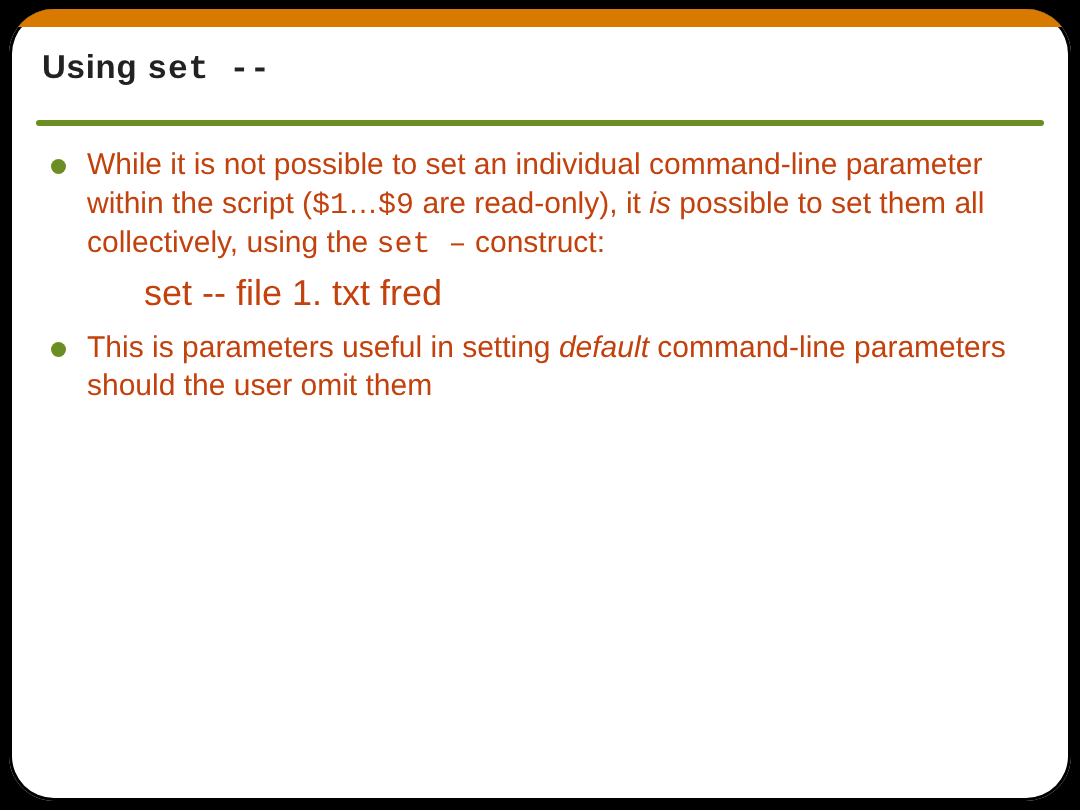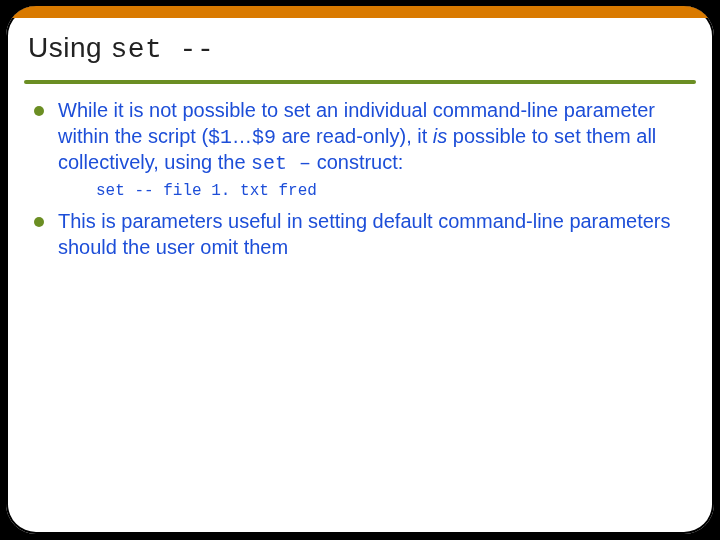--- a/index.html
+++ b/index.html
@@ -34,43 +34,44 @@
     border-top-right-radius: 30px;
   }
   .title-area {
     position: absolute;
     top: 12px;
     left: 0;
     right: 0;
     padding: 14px 22px 8px 22px;
   }
   .title-area .title {
-    font-size: 28px;
+    font-size: 22px;
     color: #222;
     letter-spacing: 0.5px;
+    font-weight: bold;
   }
   .title-area .title .mono {
     font-family: "Courier New", Courier, monospace;
   }
   .hr {
     position: absolute;
     top: 74px;
     left: 18px;
     right: 18px;
     height: 4px;
     background: #6b8e23;
     border-radius: 2px;
   }
   .content {
     position: absolute;
     top: 92px;
     left: 26px;
     right: 26px;
     bottom: 22px;
-    color: #1d4ed8;
+    color: #c2410c;
     font-size: 20px;
     line-height: 1.28;
   }
   ul.bullets {
     list-style: none;
     margin: 0;
     padding: 0;
   }
   ul.bullets > li {
     position: relative;
@@ -85,27 +86,28 @@
     width: 10px;
     height: 10px;
     background: #6b8e23;
     border-radius: 50%;
   }
   .mono {
     font-family: "Courier New", Courier, monospace;
   }
   .sample {
     margin: 4px 0 8px 64px;
-    font-family: Liberation Mono, monospace;
-    font-size: 16px;
+    font-family: Liberation Sans, sans-serif;
+    font-size: 24px;
   }
   .the-is {
     font-style: italic;
   }
   .default {
+    font-style: italic;
     text-align: center;
   }
 </style>
 </head>
 <body>
 
 <div class="slide">
   <div class="top-strip"></div>
 
   <div class="title-area">

